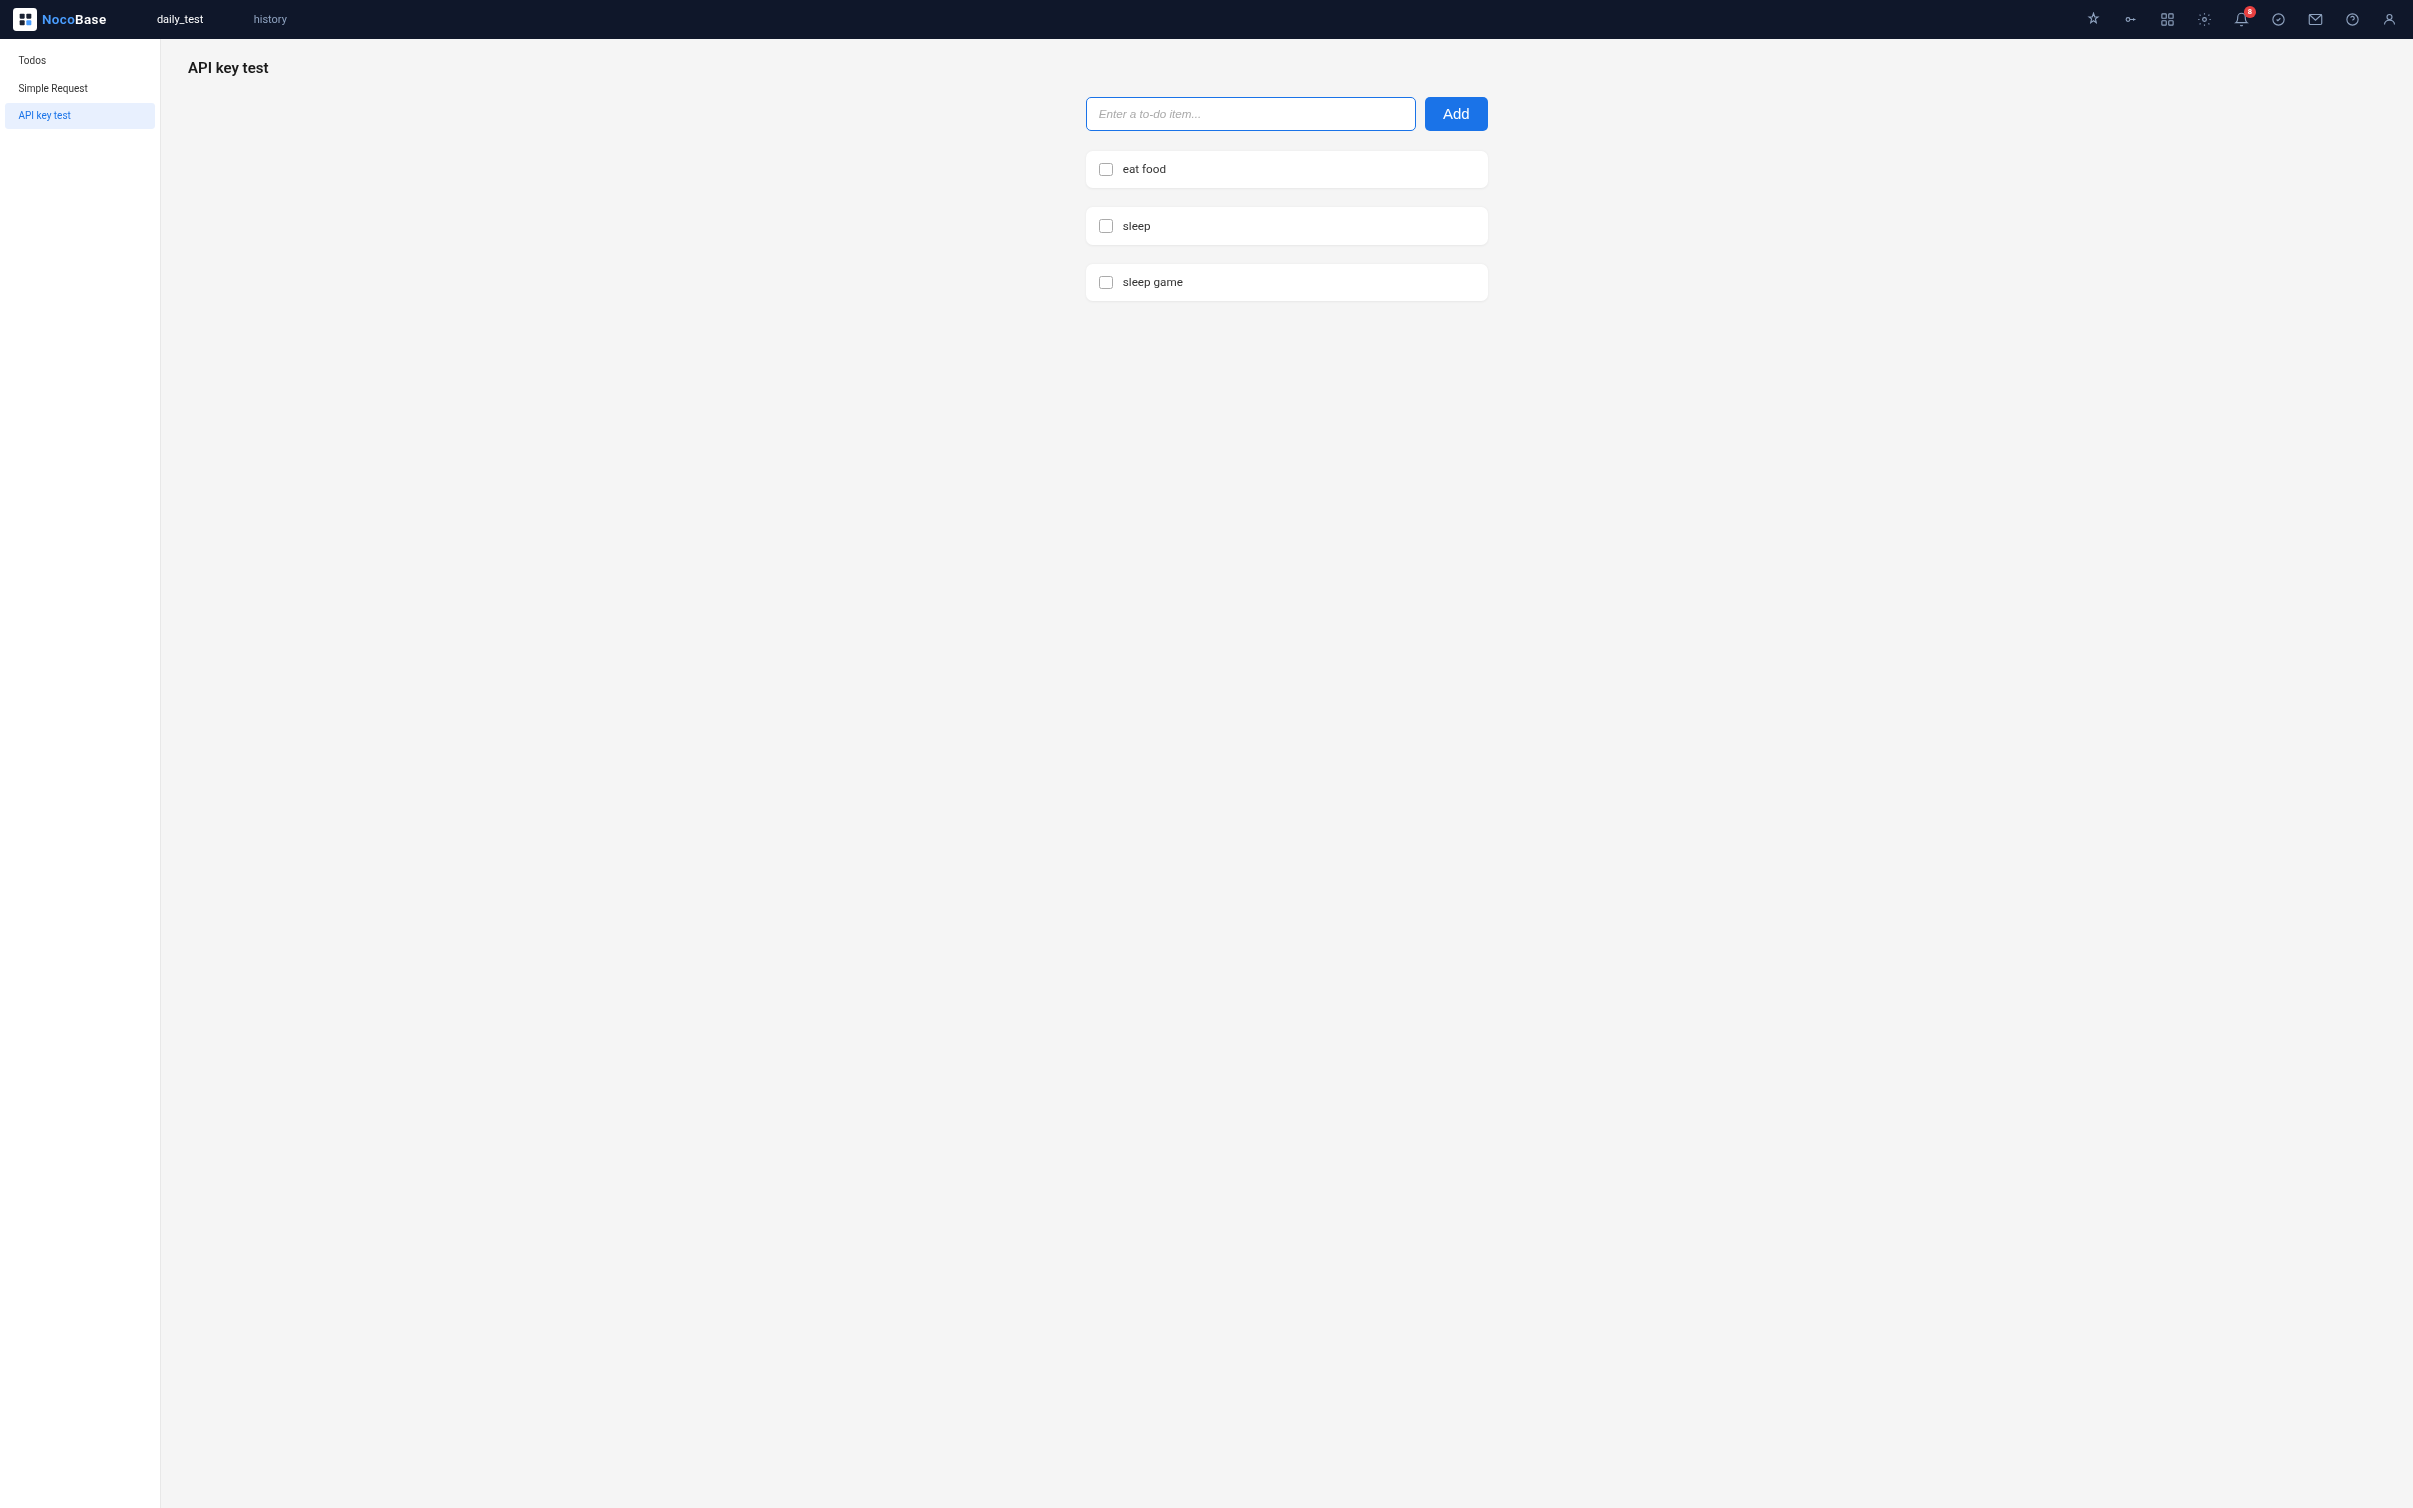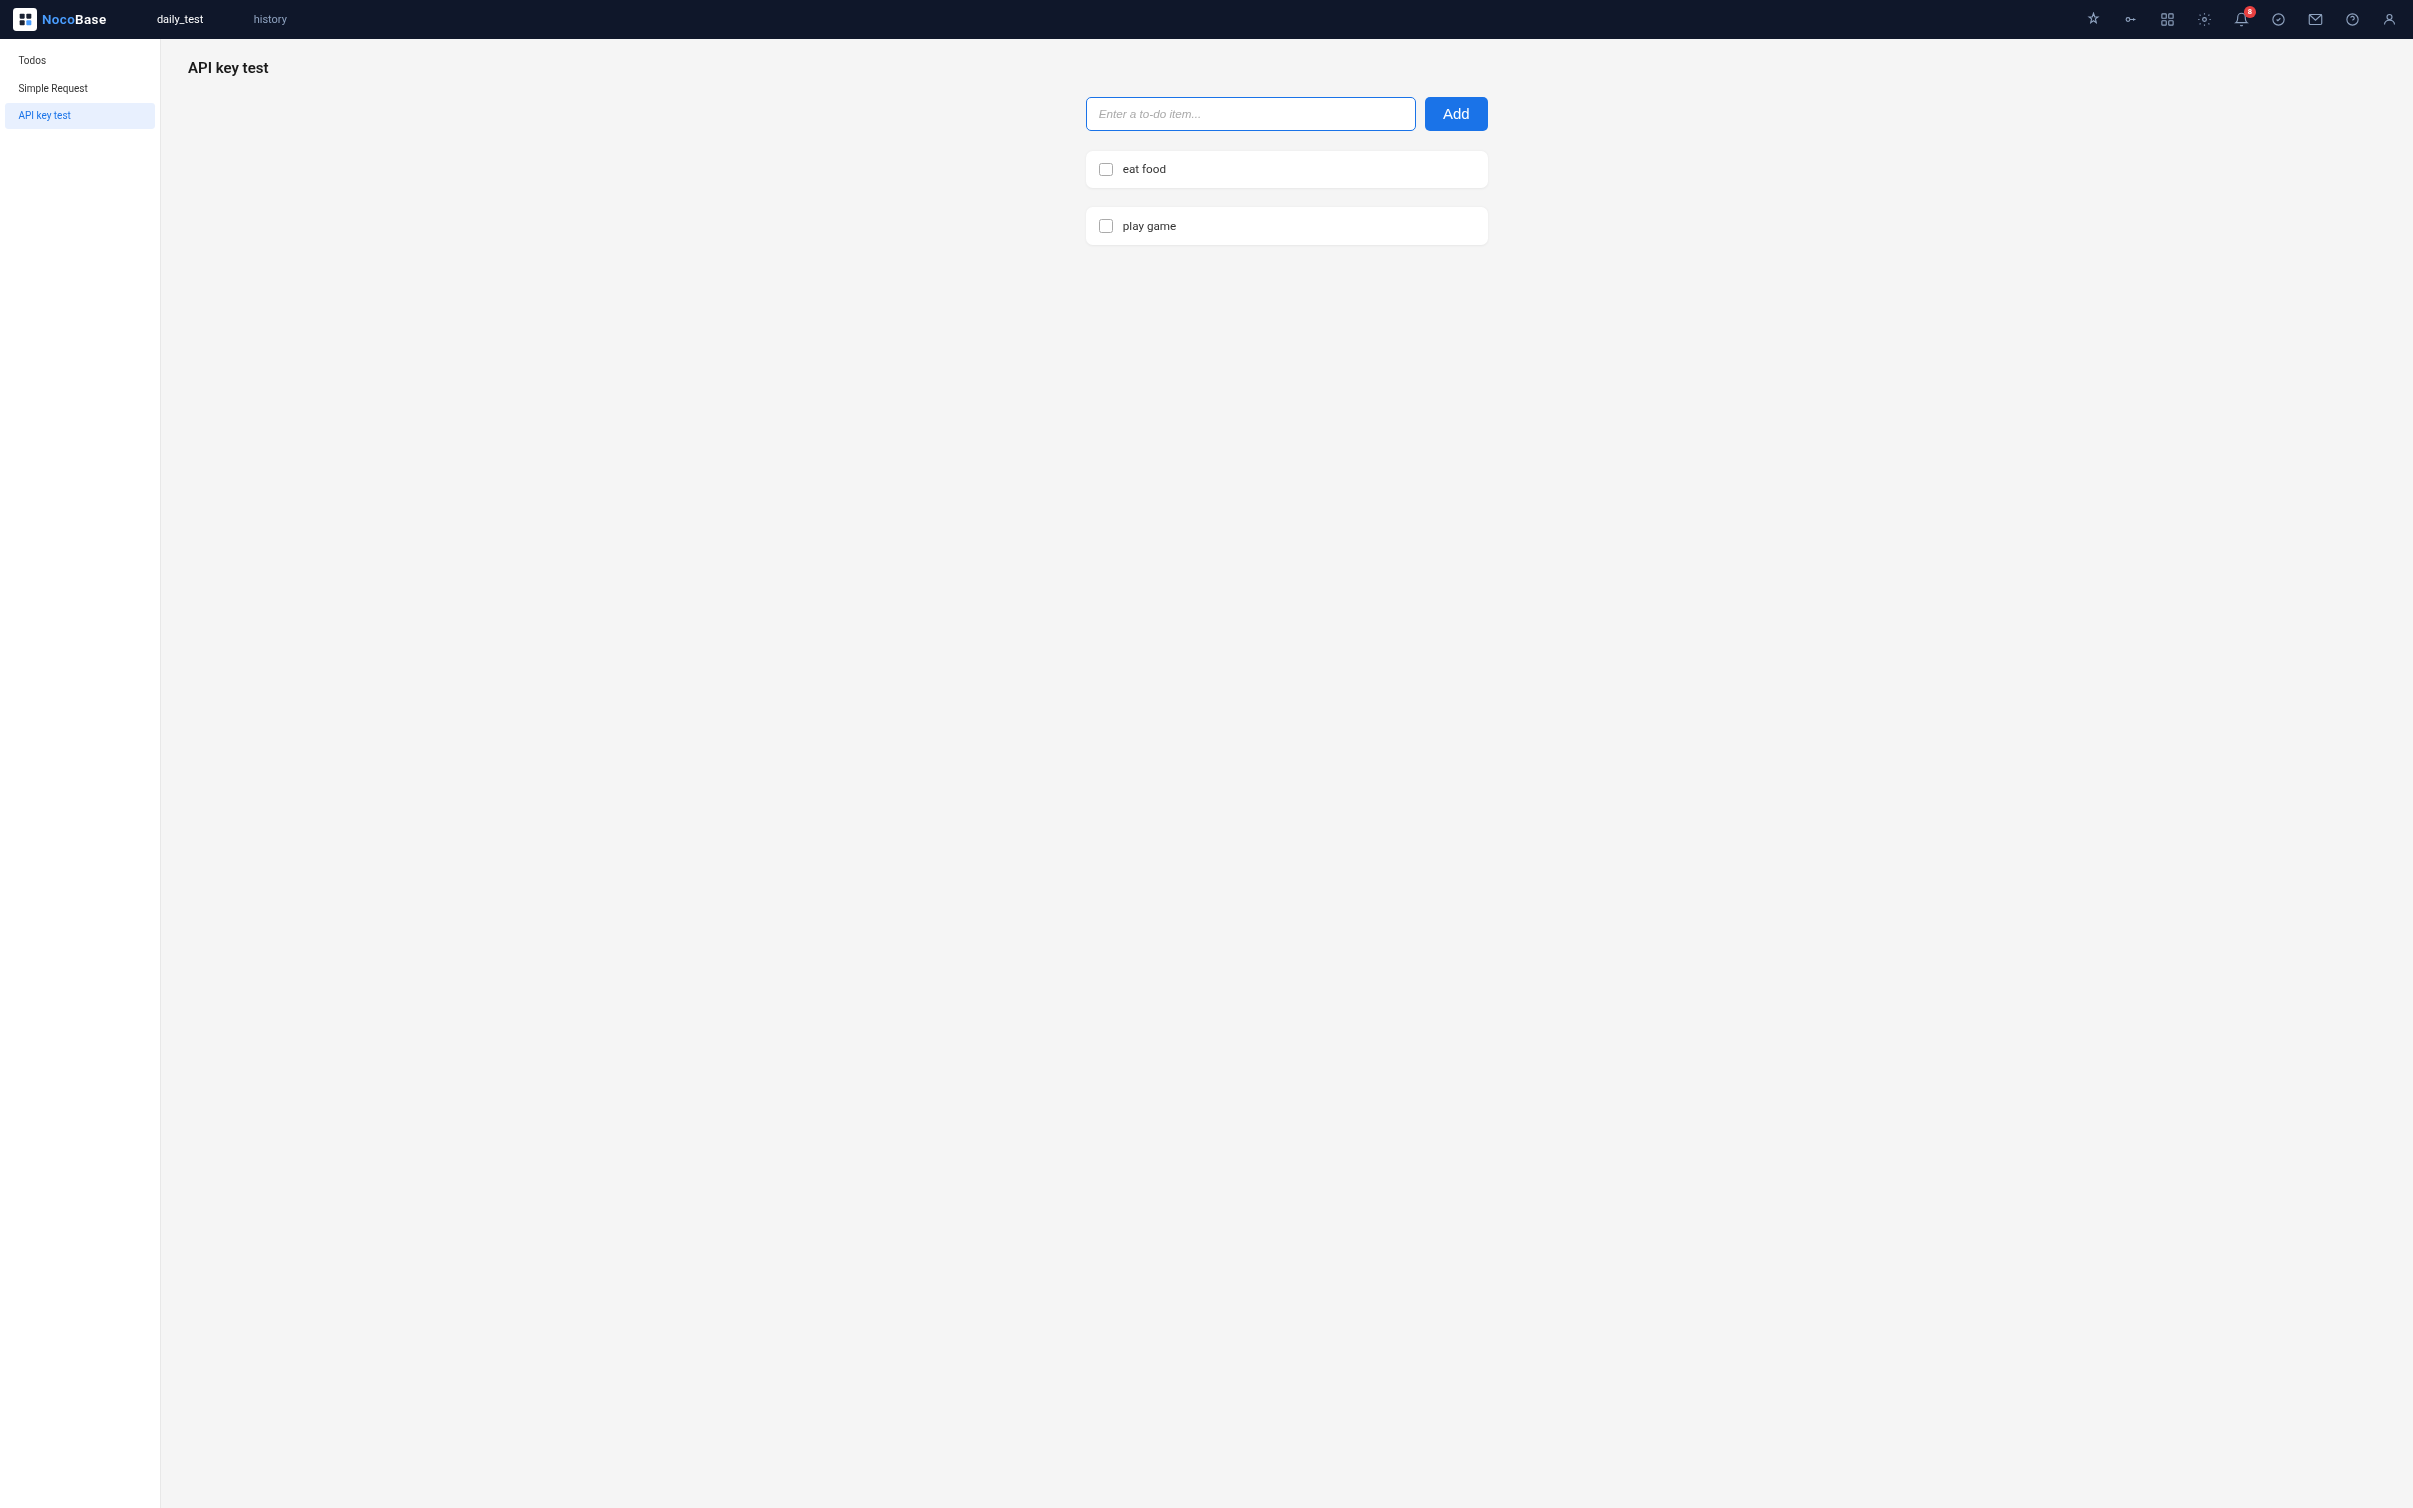--- a/index.html
+++ b/index.html
@@ -288,18 +288,22 @@
       <button class="add-button">Add</button>
     </div>
 
     <div class="todo-list">
       <div class="todo-item">
         <div class="todo-checkbox"></div>
         <span class="todo-text">eat food</span>
       </div>
       <div class="todo-item">
         <div class="todo-checkbox"></div>
-        <span class="todo-text">play game</span>
+        <span class="todo-text">sleep</span>
+      </div>
+      <div class="todo-item">
+        <div class="todo-checkbox"></div>
+        <span class="todo-text">sleep game</span>
       </div>
     </div>
   </main>
 </div>
 
 
 </body></html>

